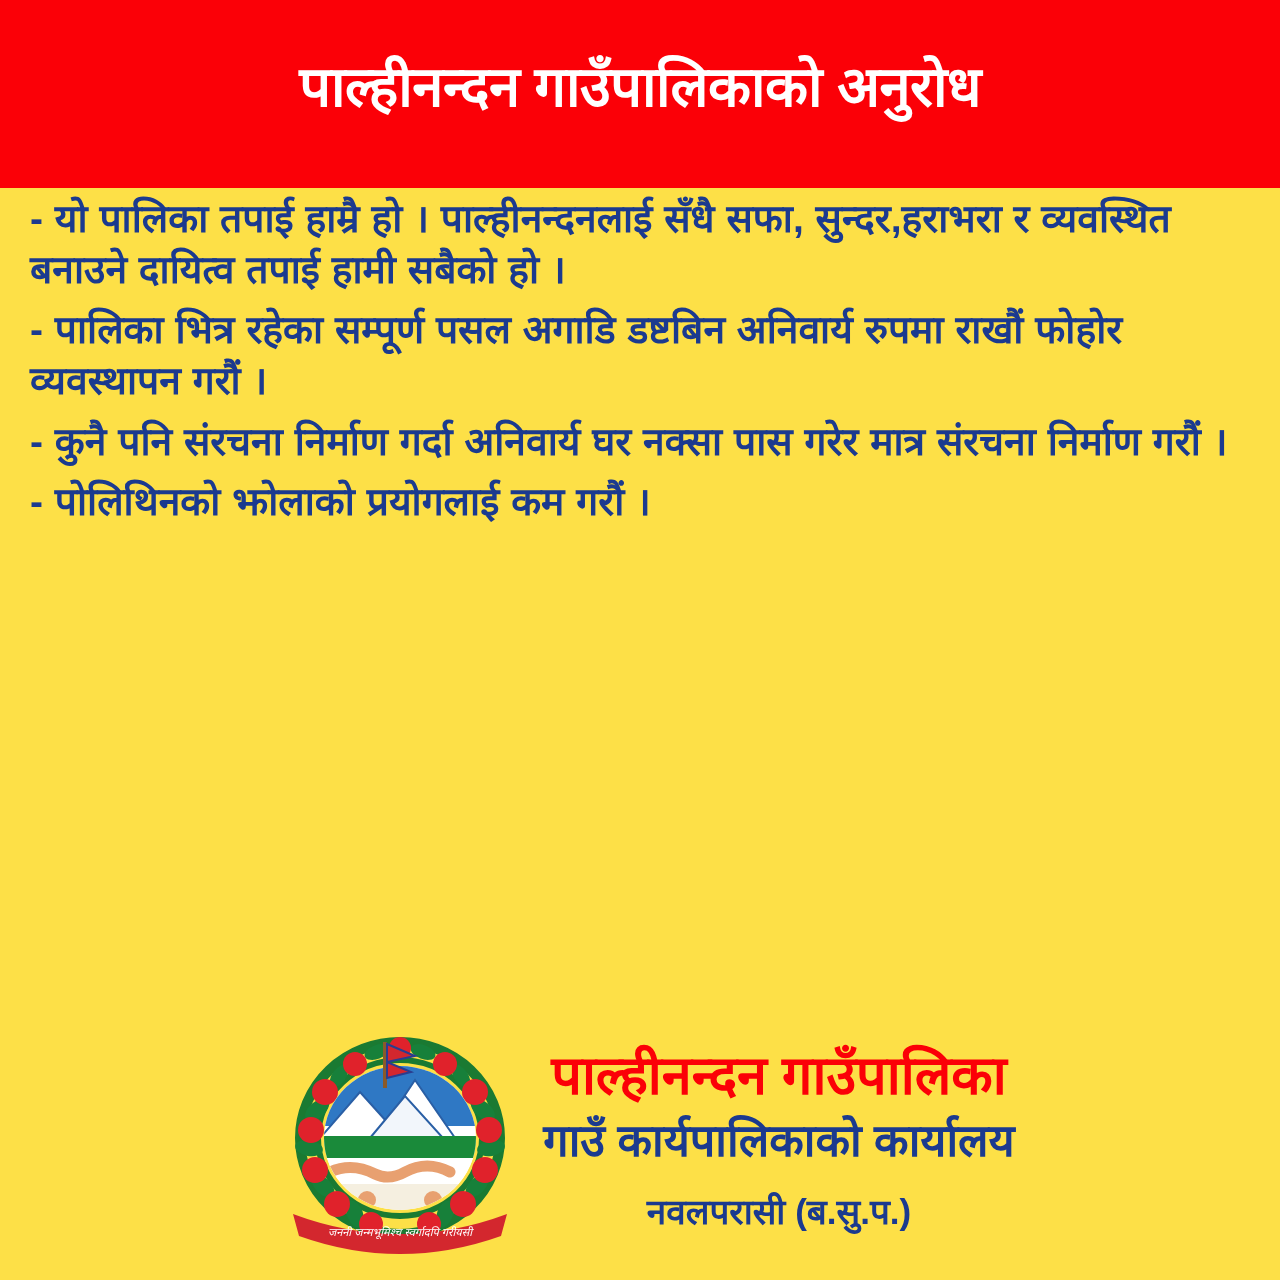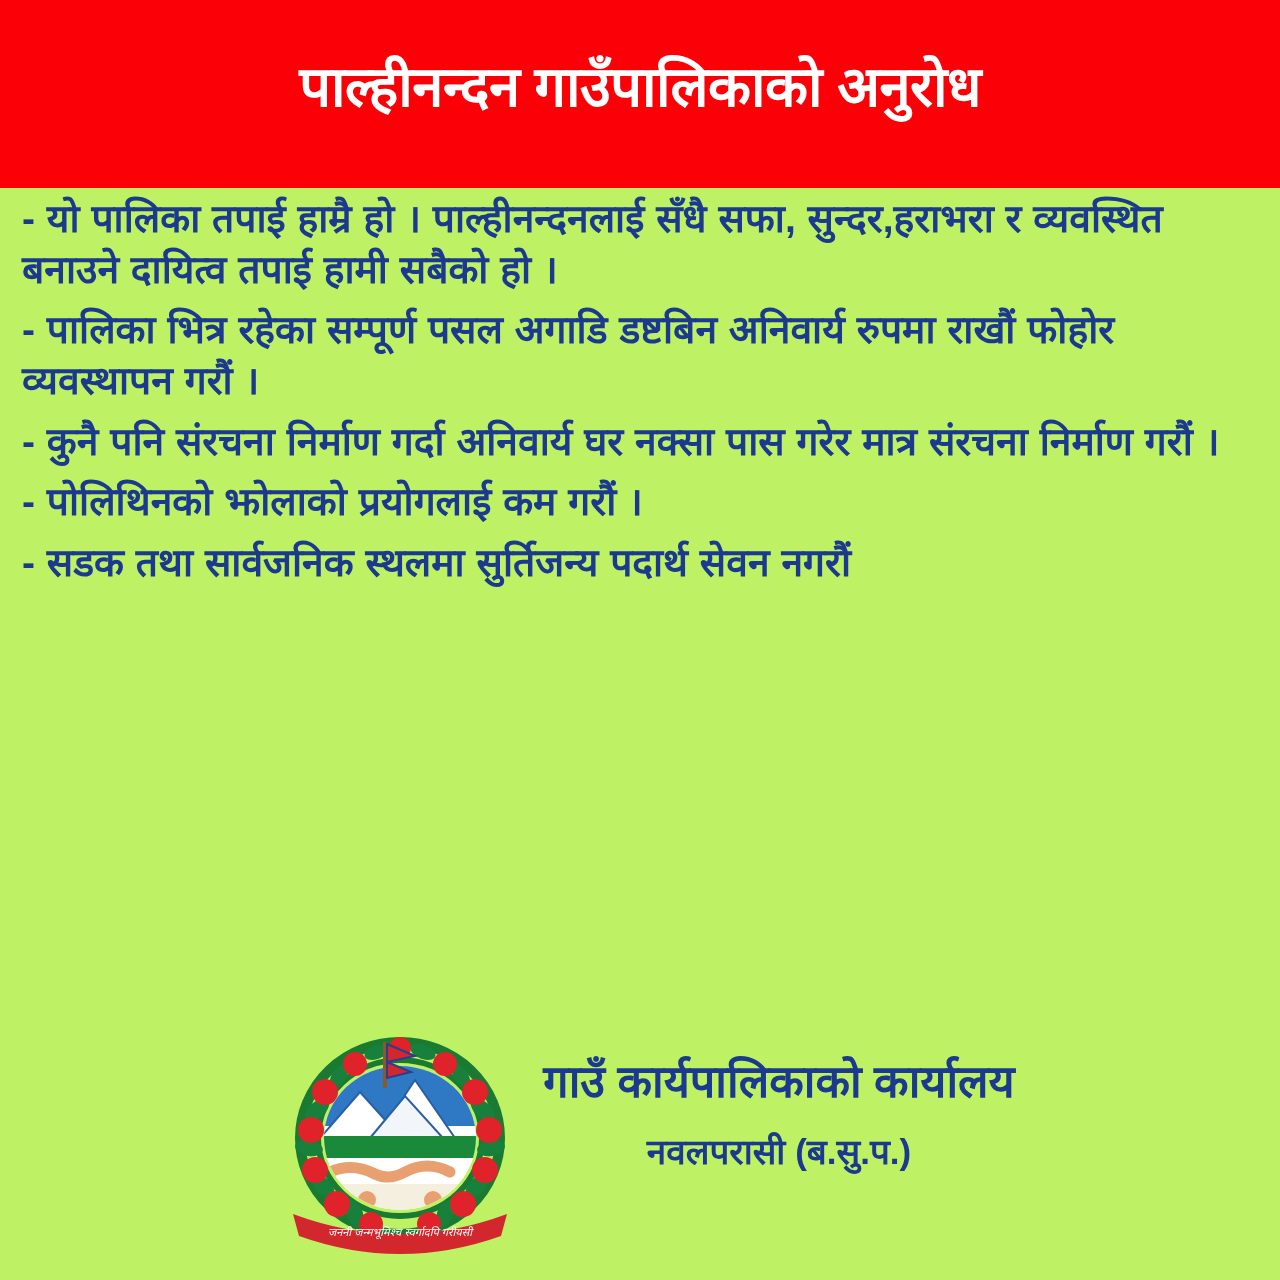--- a/index.html
+++ b/index.html
@@ -10,21 +10,21 @@
     width: 1280px;
     height: 1280px;
     background: #ffffff;
     font-family: "Liberation Sans", sans-serif;
     overflow: hidden;
   }
   .poster {
     position: relative;
     width: 1280px;
     height: 1280px;
-    background: #bef264;
+    background: #fde047;
     box-sizing: border-box;
     display: flex;
     flex-direction: column;
   }
   
   .header-banner {
     background: #fb0007;
     width: 100%;
     height: 188px;
     display: flex;
@@ -38,21 +38,21 @@
     font-size: 56px;
     font-weight: bold;
     line-height: 1.15;
     letter-spacing: -0.5px;
     text-align: center;
     white-space: nowrap;
   }
   
   .body-text {
     flex: 0 0 auto;
-    padding: 6px 24px 0 22px;
+    padding: 6px 24px 0 30px;
     box-sizing: border-box;
   }
   .point {
     color: #1b3a8f;
     font-size: 39px;
     font-weight: bold;
     line-height: 1.30;
     margin: 0 0 10px 0;
     text-align: left;
     word-spacing: 1px;
@@ -120,21 +120,20 @@
 
   <div class="header-banner">
     <div class="header-title">पाल्हीनन्दन गाउँपालिकाको अनुरोध</div>
   </div>
 
   <div class="body-text">
     <p class="point">- यो पालिका तपाई हाम्रै हो । पाल्हीनन्दनलाई सँधै सफा, सुन्दर,हराभरा र व्यवस्थित बनाउने दायित्व तपाई हामी सबैको हो ।</p>
     <p class="point">-  पालिका भित्र रहेका सम्पूर्ण पसल अगाडि डष्टबिन अनिवार्य रुपमा राखौं फोहोर व्यवस्थापन गरौं ।</p>
     <p class="point">- कुनै पनि संरचना निर्माण गर्दा अनिवार्य घर नक्सा पास गरेर मात्र संरचना निर्माण गरौं ।</p>
     <p class="point">- पोलिथिनको झोलाको प्रयोगलाई कम गरौं ।</p>
-    <p class="point">- सडक तथा सार्वजनिक स्थलमा सुर्तिजन्य पदार्थ सेवन नगरौं</p>
   </div>
 
   <div class="footer">
 
     <div class="emblem">
       <svg class="em-svg" viewBox="0 0 250 250" width="250" height="250" aria-hidden="true">
 
         <g>
           <ellipse cx="125" cy="120" rx="100" ry="96" fill="none" stroke="#1a7a32" stroke-width="10"></ellipse>
           <ellipse cx="125" cy="120" rx="82" ry="78" fill="none" stroke="#1a7a32" stroke-width="6"></ellipse>
@@ -199,18 +198,19 @@
         </g>
 
         <g>
           <path d="M18 196 q107 40 214 0 l-6 22 q-101 36 -202 0 z" fill="#d3272e"></path>
           <text x="125" y="218" text-anchor="middle" font-size="11" fill="#ffffff" font-family="Liberation Sans, sans-serif">जननी जन्मभूमिश्च स्वर्गादपि गरीयसी</text>
         </g>
       </svg>
     </div>
 
     <div class="footer-text">
+      <div class="org-name">पाल्हीनन्दन गाउँपालिका</div>
       <div class="org-office">गाउँ कार्यपालिकाको कार्यालय</div>
       <div class="org-district">नवलपरासी (ब.सु.प.)</div>
     </div>
 
   </div>
 </div>
 
 </body></html>

